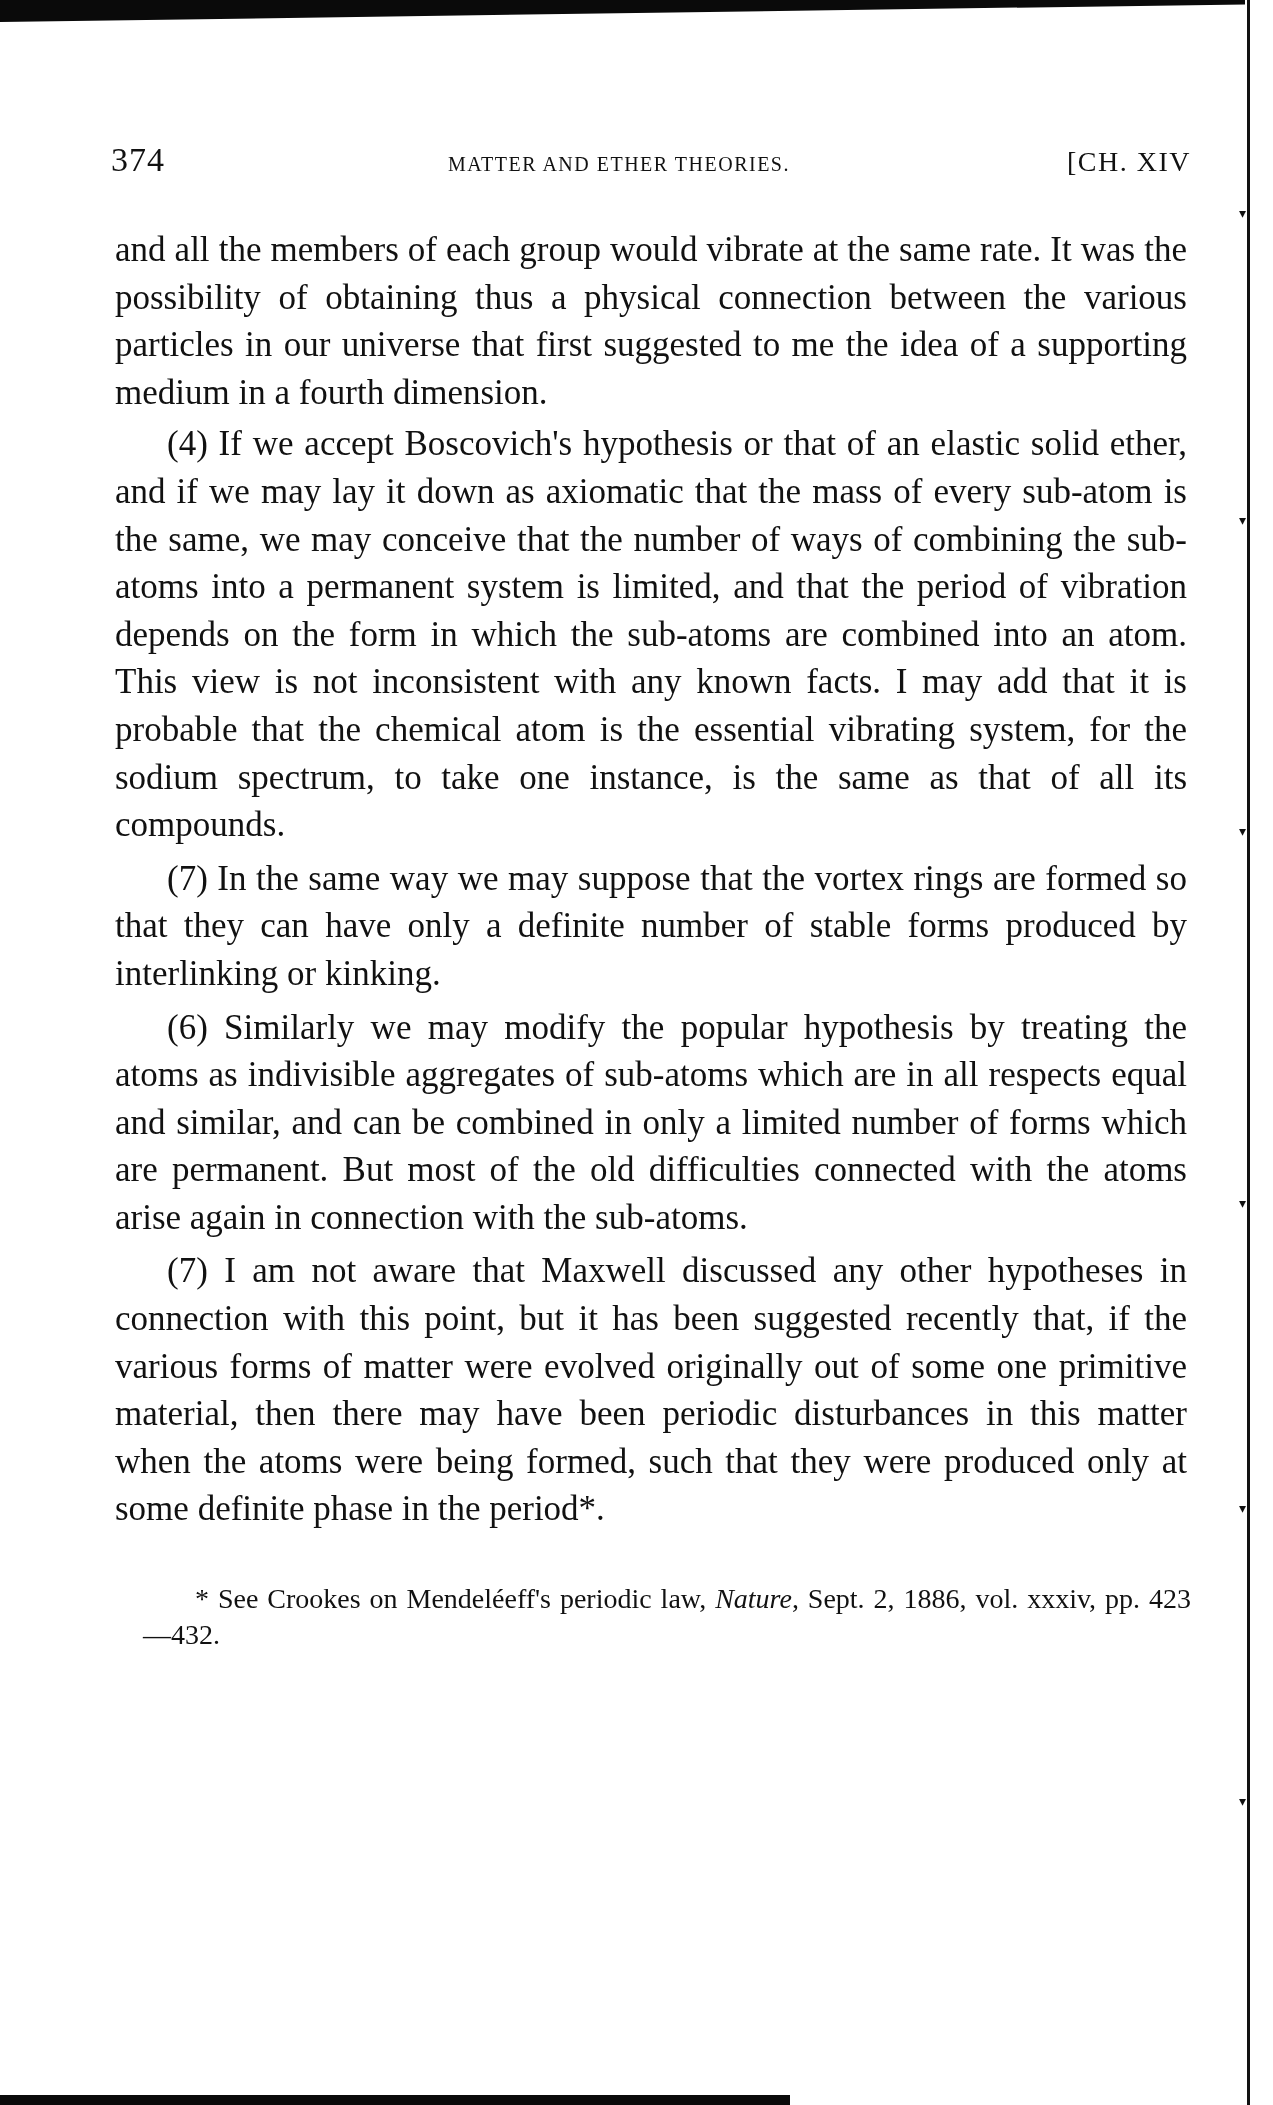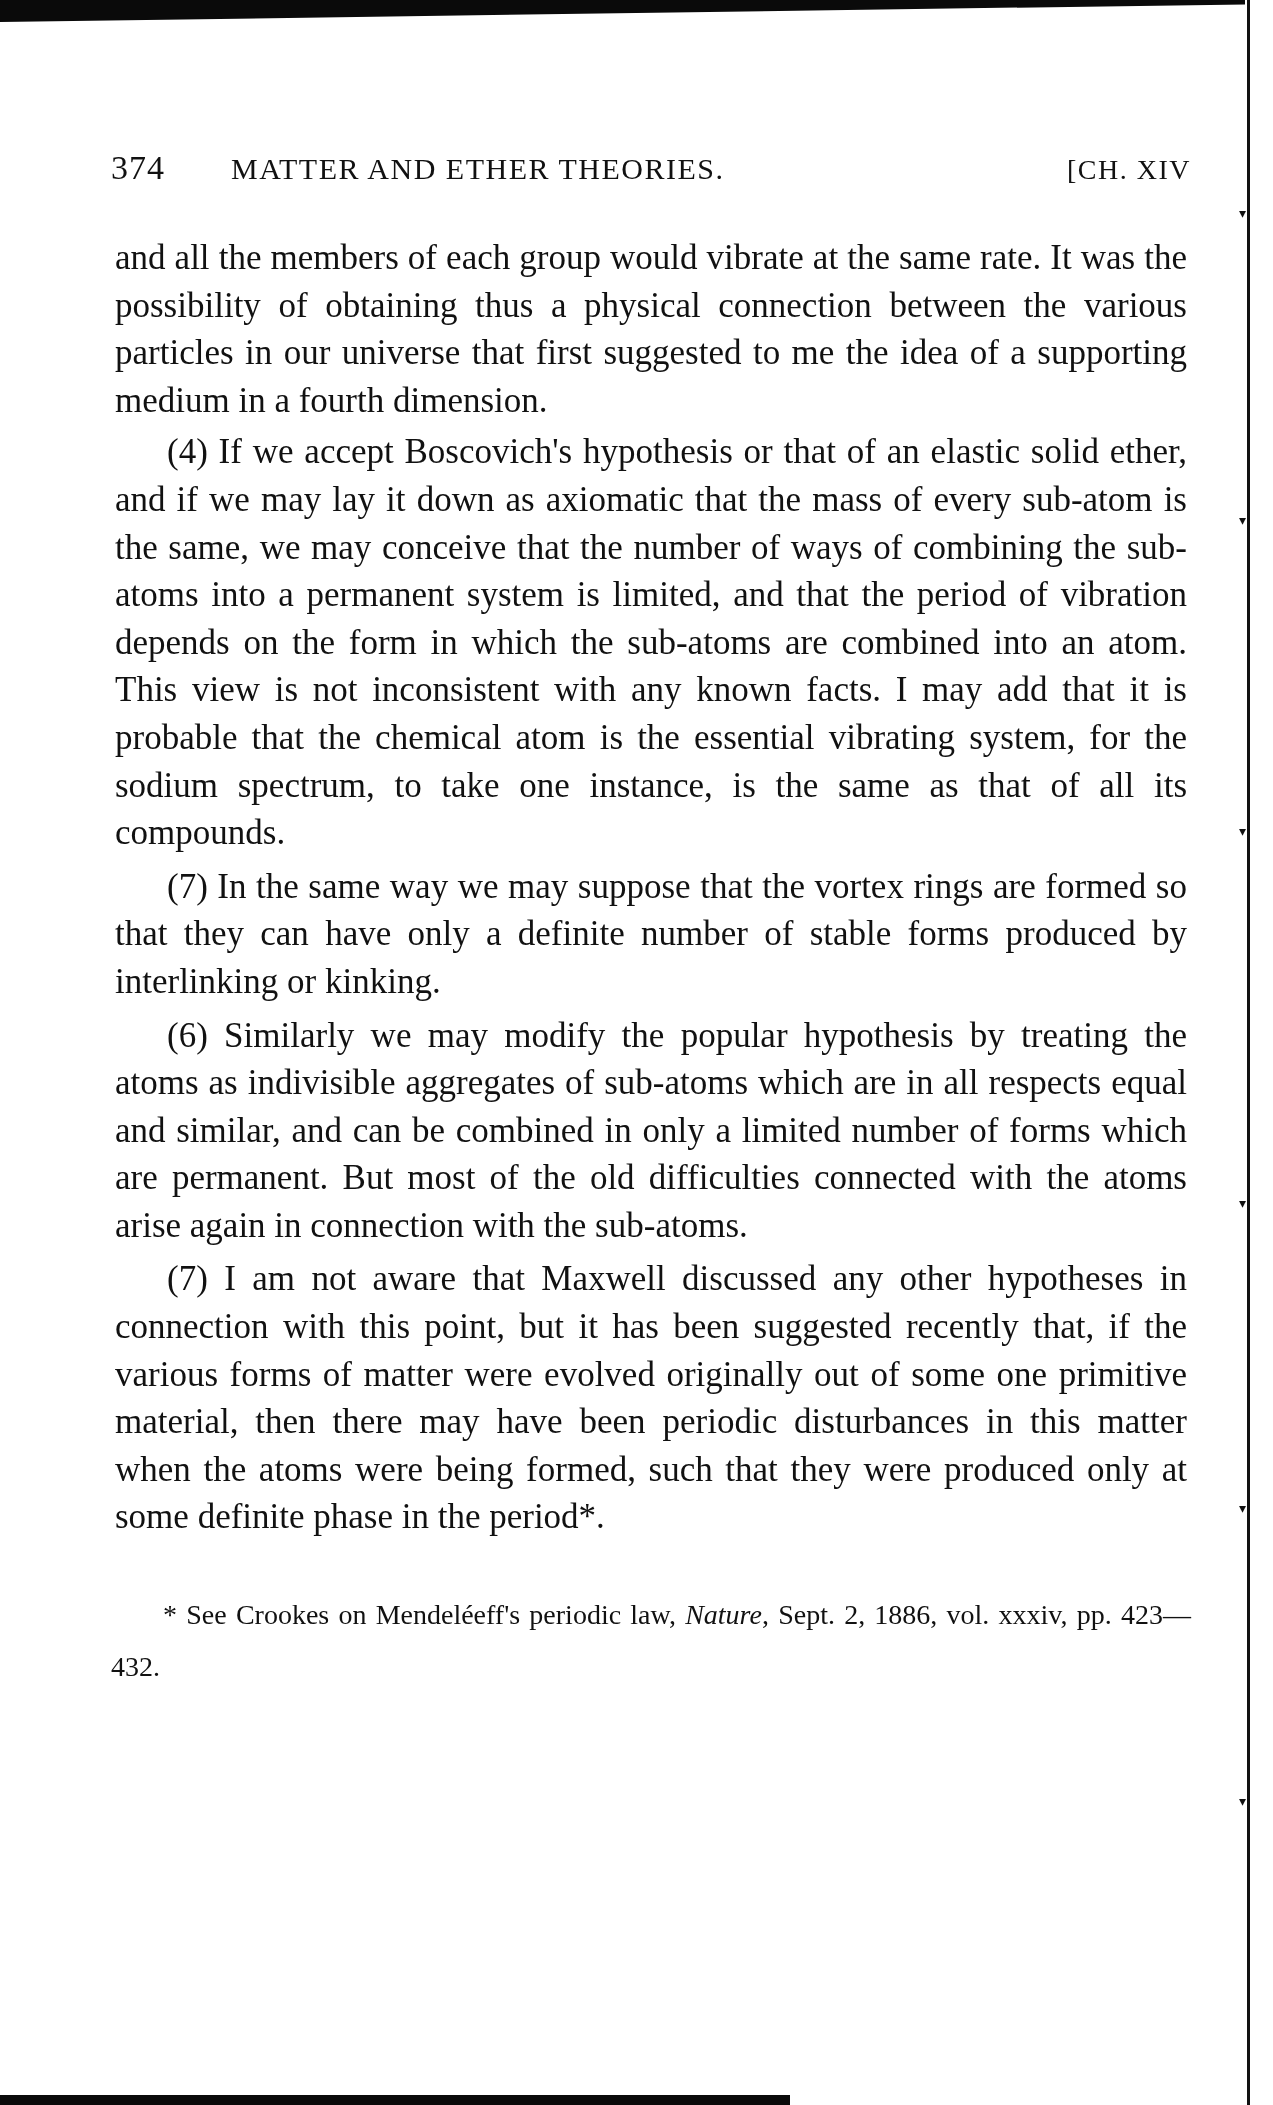--- a/index.html
+++ b/index.html
@@ -42,40 +42,40 @@
     left: 1239px;
     width: 10px;
     height: 12px;
     font-size: 14px;
     line-height: 12px;
     color: #111;
   }
   .page {
     position: absolute;
     left: 111px;
-    top: 148px;
+    top: 140px;
     width: 1080px;
   }
   .running-head {
     display: flex;
     align-items: baseline;
     justify-content: space-between;
     font-size: 30px;
     letter-spacing: 1px;
     height: 46px;
     margin-bottom: 40px;
   }
   .running-head .page-number {
     font-size: 34px;
     width: 120px;
   }
   .running-head .title {
     flex: 1;
-    text-align: left;
-    font-size: 30px;
+    text-align: center;
+    font-size: 20px;
     letter-spacing: 1.5px;
     padding-right: 60px;
   }
   .running-head .chapter {
     font-size: 28px;
     letter-spacing: 1.5px;
     margin-top: 6px;
   }
   .body-text p {
     margin: 4px;
@@ -86,23 +86,24 @@
   }
   .body-text p.indent {
     text-indent: 52px;
   }
   .body-text p.gap-before {
     margin-top: 6px;
   }
   .footnote {
     margin-top: 48px;
     font-size: 28px;
-    line-height: 52px;
+    line-height: 36px;
     text-align: justify;
     text-align-last: left;
+    margin-left: 32px;
   }
   .footnote .fn-first {
     text-indent: 52px;
   }
   .footnote em {
     font-style: italic;
   }
 </style>
 </head>
 <body>

